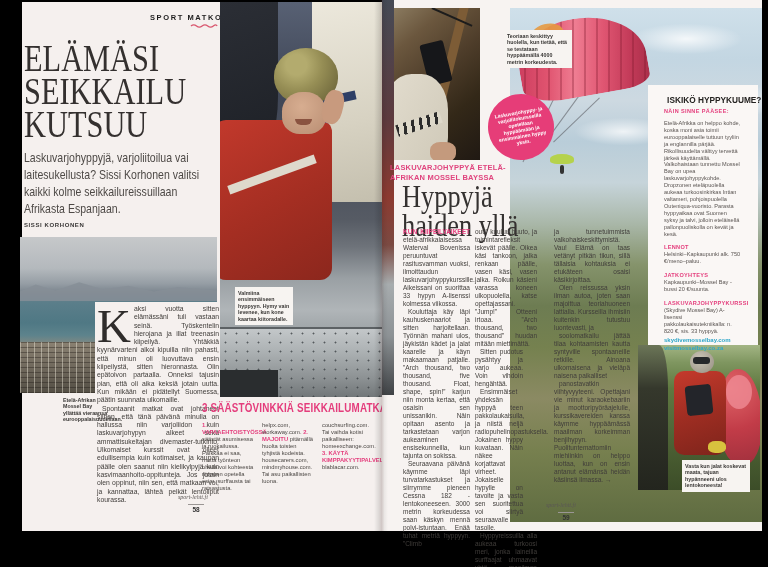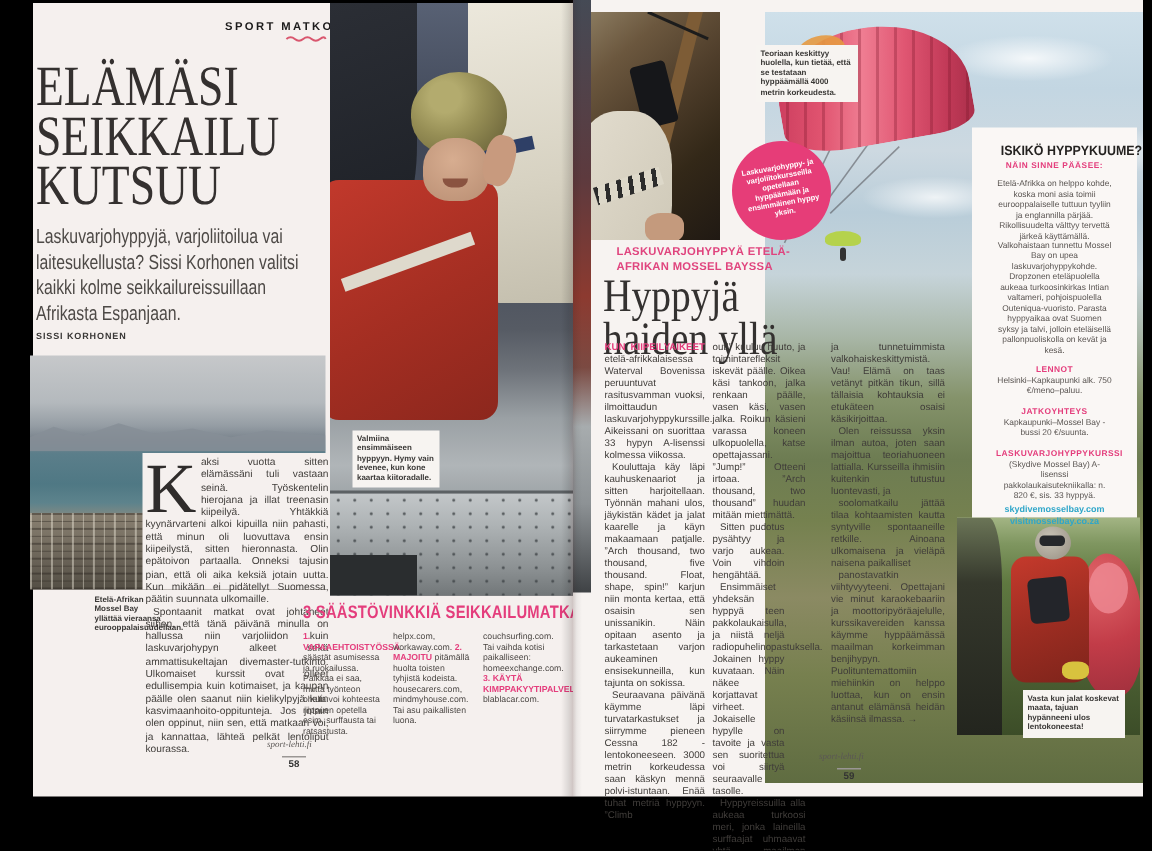--- a/index.html
+++ b/index.html
@@ -97,36 +97,36 @@
   .sky-line{width:1px;background:rgba(80,80,85,.55);}
   .sl1{left:30px;top:78px;height:80px;transform:rotate(26deg);}
   .sl2{left:48px;top:80px;height:72px;transform:rotate(36deg);}
   .sl3{left:66px;top:80px;height:64px;transform:rotate(46deg);}
   .sky-green{left:40px;top:146px;width:24px;height:10px;border-radius:50% 50% 30% 30%;background:#b5d24c;}
   .sky-jumper{left:50px;top:157px;width:4px;height:9px;border-radius:2px;background:#333;}
   .badge{left:106px;top:94px;width:66px;height:66px;border-radius:50%;background:#e63d78;
          color:#fff;display:flex;align-items:center;justify-content:center;text-align:center;
          transform:rotate(-10deg);z-index:8;}
   .badge span{width:54px;font-size:5px;line-height:6px;font-weight:bold;}
-  .kicker{left:29px;top:163px;width:132px;color:#e0447e;font-size:7.5px;font-weight:bold;
+  .kicker{left:8px;top:163px;width:132px;color:#e0447e;font-size:7.5px;font-weight:bold;
           line-height:9.5px;letter-spacing:.2px;}
   .rp-headline{left:20px;top:182px;width:220px;font-family:"Liberation Serif",serif;
                font-size:31px;line-height:29px;color:#343130;transform:scaleX(.85);transform-origin:0 0;}
   .rp-col{position:absolute;top:228px;font-size:6.5px;line-height:8px;color:#403d3a;text-align:justify;}
   .rp-col p{margin:0;}
   .rp-col p + p{text-indent:5px;}
   #col1{left:21px;width:67px;}
   #col2{left:93px;width:62px;}
   #col3{left:172px;width:76px;}
   .narrow-l{margin-left:34px;}
   .narrow-r{width:48px;}
   .pull-quote{left:146px;top:330px;width:60px;background:#f7f3f1;color:#3cb3c6;
               font-size:9.5px;line-height:11px;font-weight:bold;text-align:center;z-index:7;}
   .sidebar{left:266px;top:85px;width:110px;height:260px;background:#faf7f5;box-sizing:border-box;
-           padding:10px 16px;text-align:center;z-index:9;}
+           padding:10px 16px;z-index:9;}
   .sb-title{font-size:9px;font-weight:bold;color:#242220;white-space:nowrap;
             transform:scaleX(.92);transform-origin:50% 0;}
   .sb-sub{margin-top:3px;font-size:5.5px;font-weight:bold;letter-spacing:.4px;color:#e43d7c;}
   .sb-intro{margin-top:6px;font-size:5.6px;line-height:6.9px;color:#5a5552;}
   .sb-label{margin-top:7px;font-size:5.6px;font-weight:bold;letter-spacing:.3px;color:#e43d7c;}
   .sb-text{margin-top:1px;font-size:5.6px;line-height:6.9px;color:#5a5552;}
   .sb-link{margin-top:2px;font-size:6px;font-weight:bold;color:#2ea6c9;}
   .sb-link:first-of-type{margin-top:9px;}
   .photo-land{left:256px;top:345px;width:122px;height:145px;overflow:hidden;z-index:8;
      background:linear-gradient(180deg,#a3b584 0%,#7f9660 12%,#5f7840 30%,#52693a 55%,#46592f 80%,#3c4d28 100%);}

